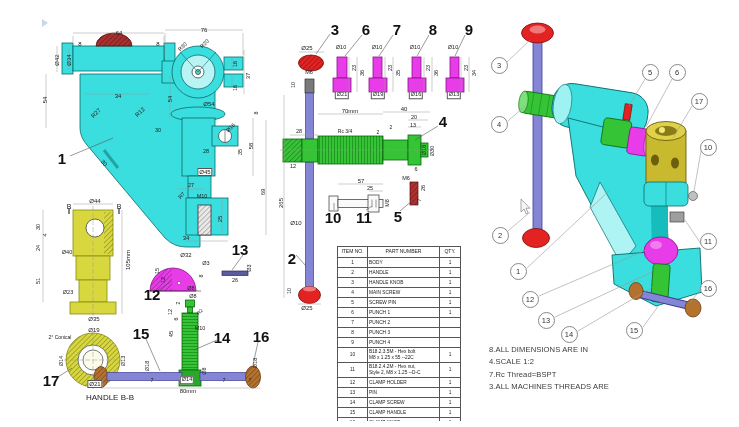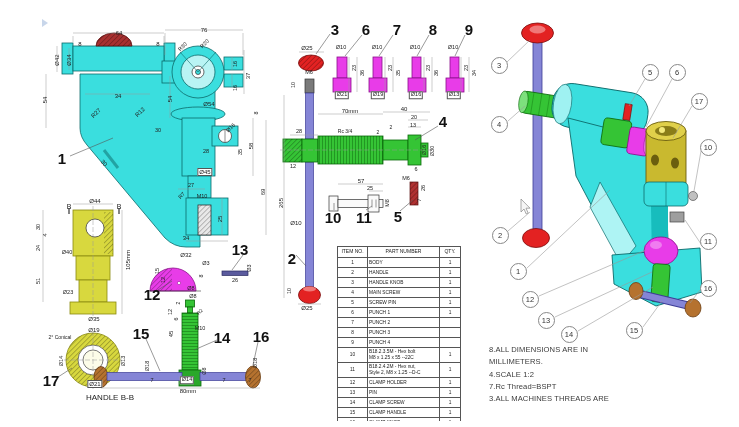--- a/index.html
+++ b/index.html
@@ -557,19 +557,18 @@
             <td class="c">16</td>
             <td class="pn">CLAMP KNOB</td>
             <td class="c">1</td>
           </tr>
         </tbody>
   </table>
 </div>
 
 <div id="notes">
       <div>8.ALL DIMENSIONS ARE IN</div>
-      <div>MILLIMETERS.</div>
       <div>4.SCALE 1:2</div>
       <div>7.Rc Thread=BSPT</div>
       <div>3.ALL MACHINES THREADS ARE</div>
     </div>
 
 </div>
 
 </body></html>

